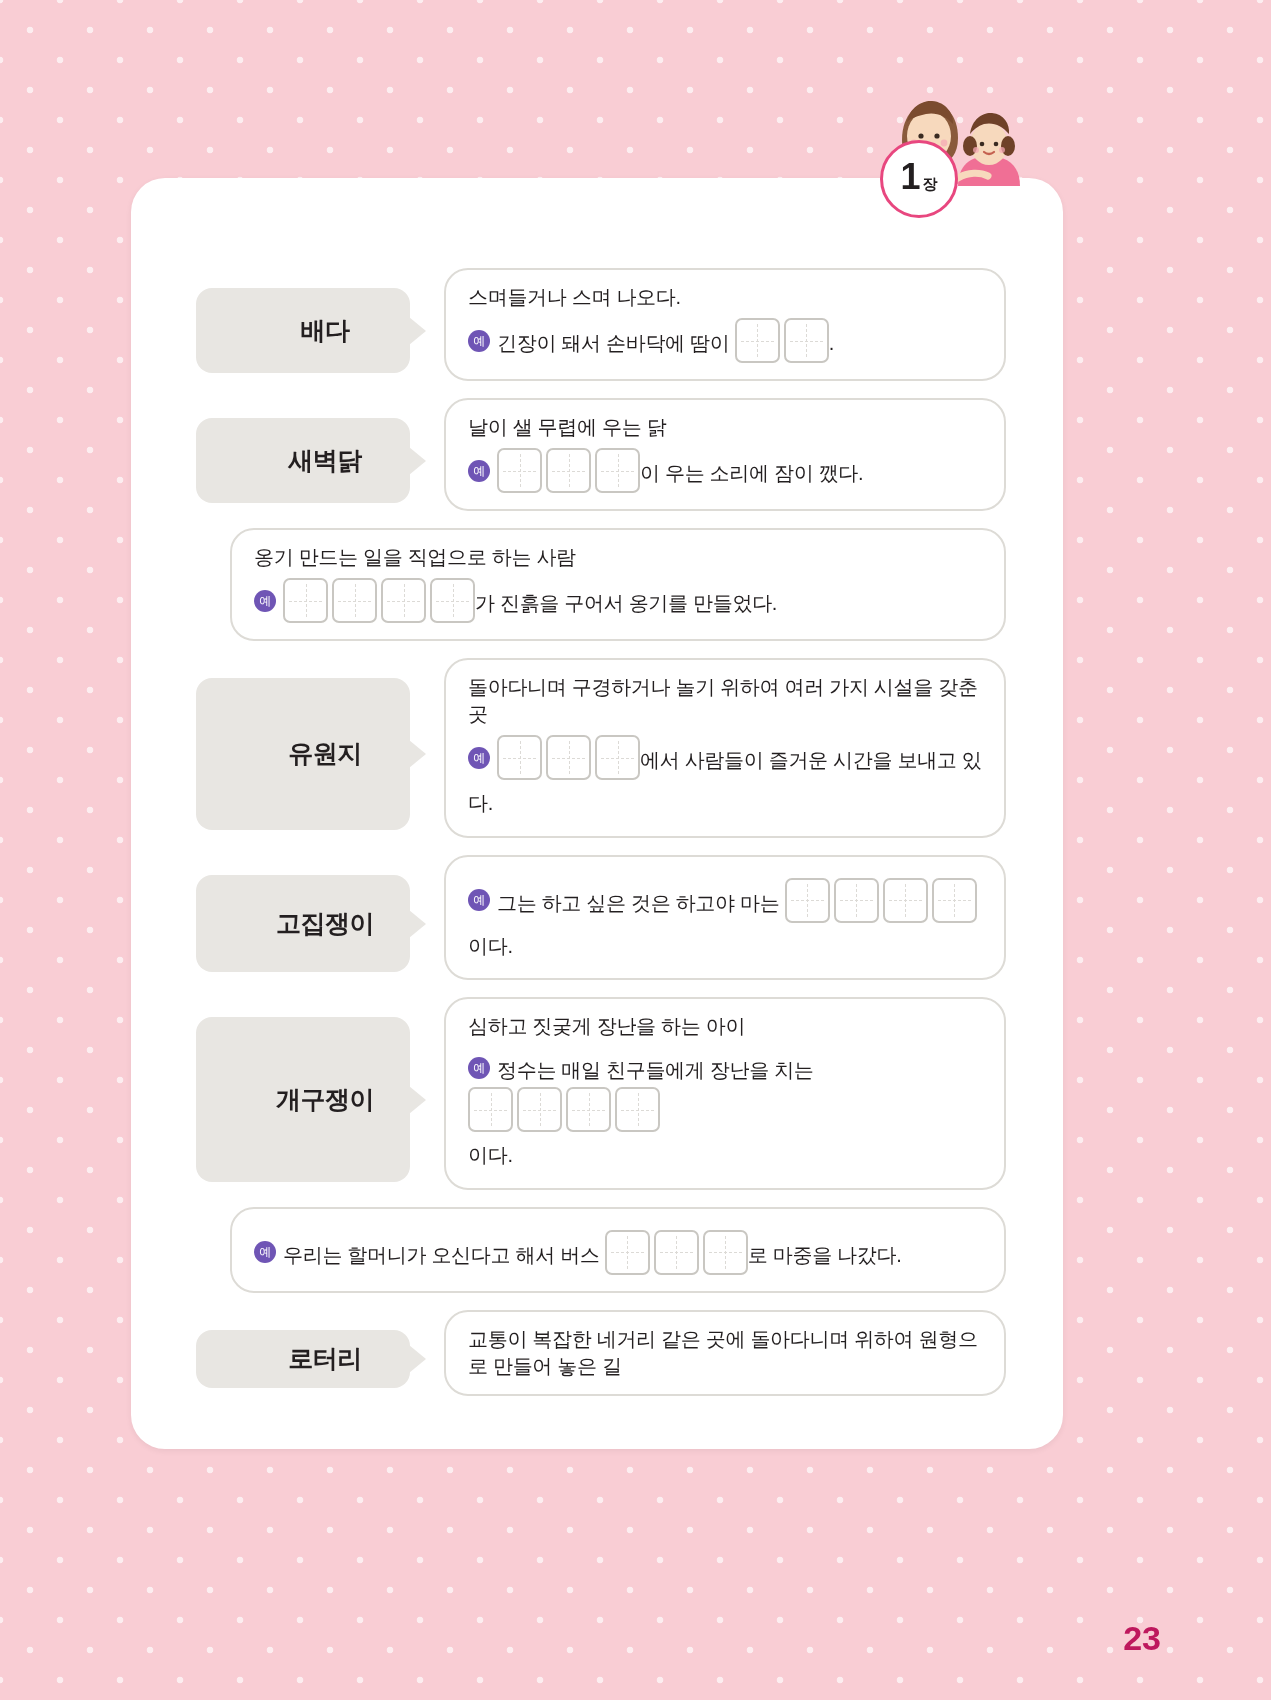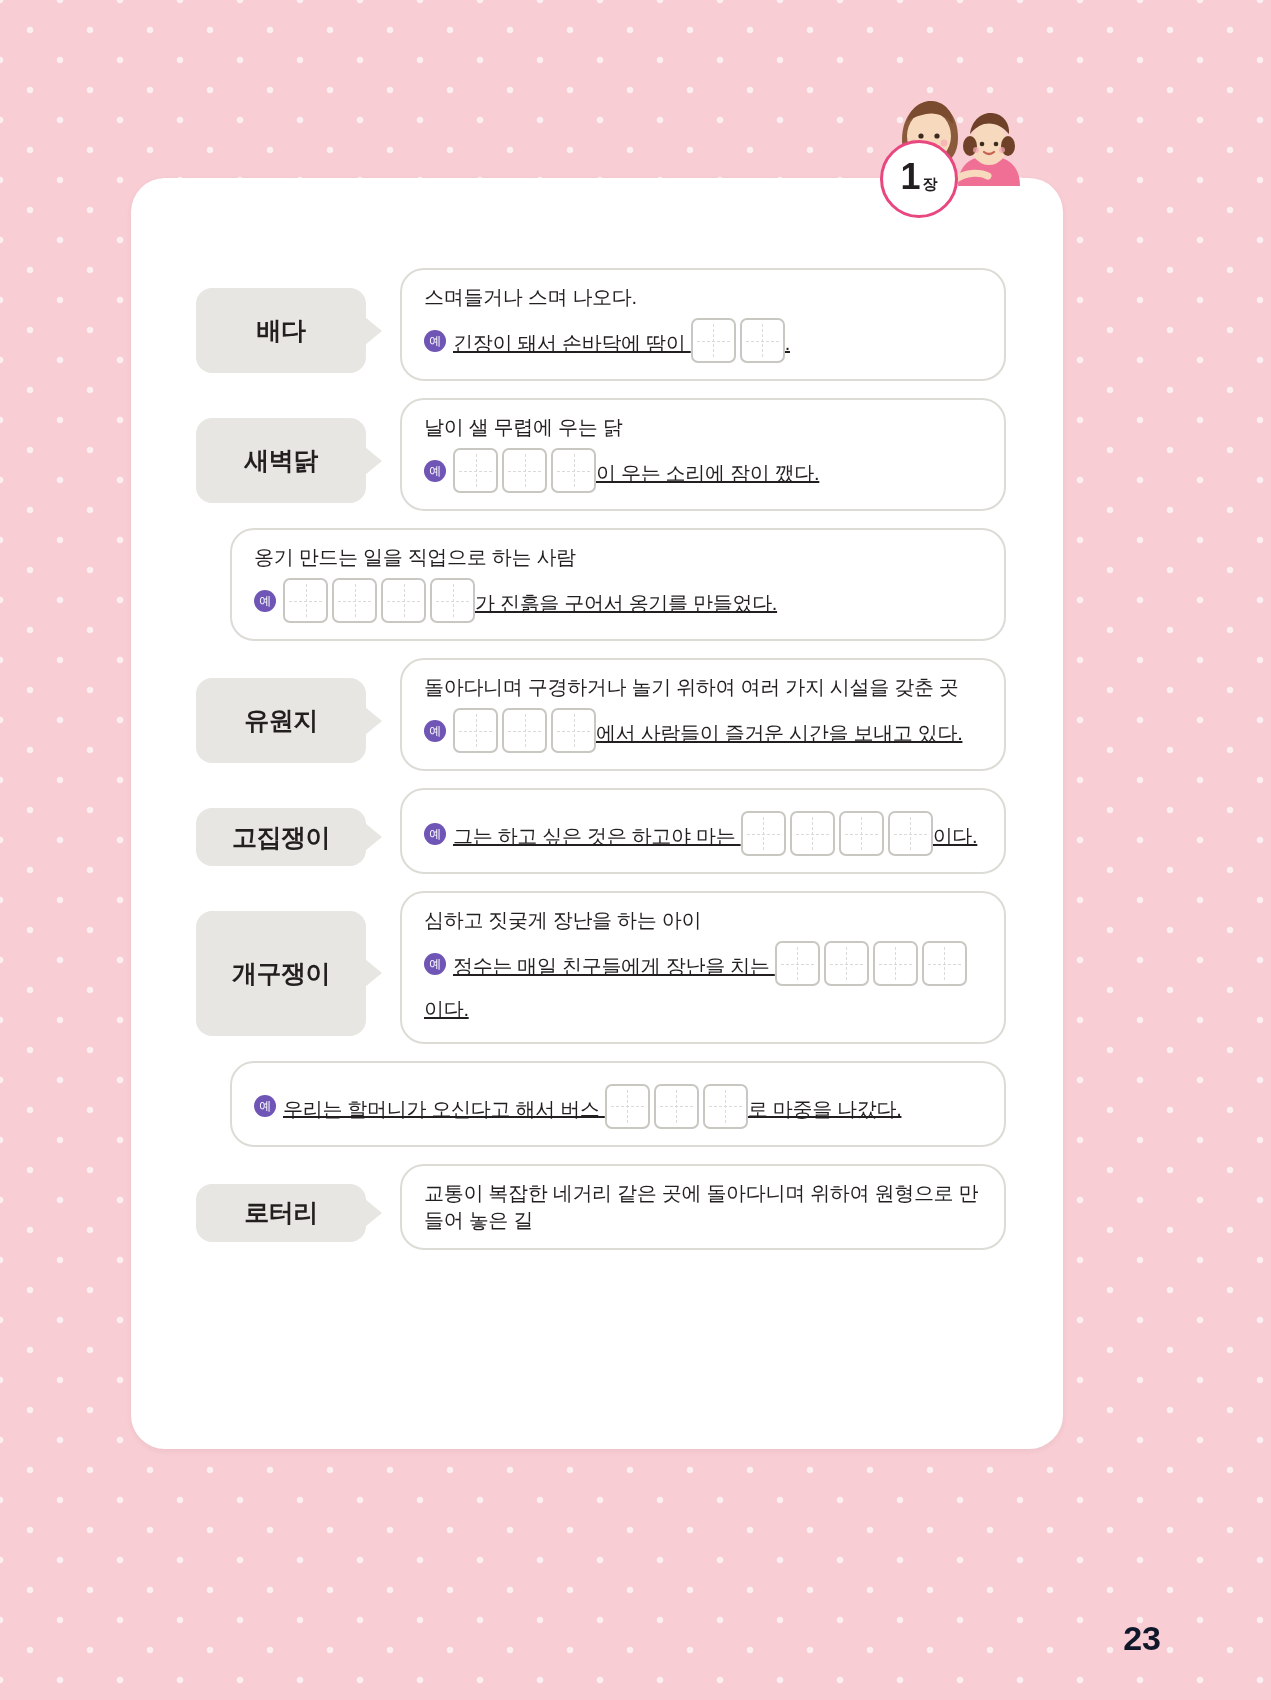--- a/index.html
+++ b/index.html
@@ -102,20 +102,21 @@
     width: 170px;
     flex: 0 0 170px;
     background: #e8e6e2;
     border-radius: 16px;
     display: flex;
     align-items: center;
     justify-content: center;
     position: relative;
     margin-top: 20px;
     margin-bottom: 8px;
+    padding-left: 44px;
   }
   .word-box .word {
     font-size: 25px;
     font-weight: bold;
     color: #231f20;
     letter-spacing: -0.5px;
   }
   
   .word-box::after {
     content: "";
@@ -195,28 +196,28 @@
     border-top: 1px dashed #dcdad6;
   }
   .blank-group {
     display: inline-block;
     vertical-align: middle;
     white-space: nowrap;
     position: relative;
     top: -2px;
   }
   .blank-group .blank + .blank { margin-left: 4px; }
-  .txt { vertical-align: middle; text-decoration: underline; }
+  .txt { vertical-align: middle; }
   .page-number {
     position: absolute;
     right: 110px;
     bottom: 42px;
     font-size: 34px;
     font-weight: bold;
-    color: #0f172a;
+    color: #be185d;
   }
 </style>
 </head>
 <body>
 
 <div class="bg-dots"></div>
 
 <div class="page">
 
   <svg class="girls" viewBox="0 0 160 100">

